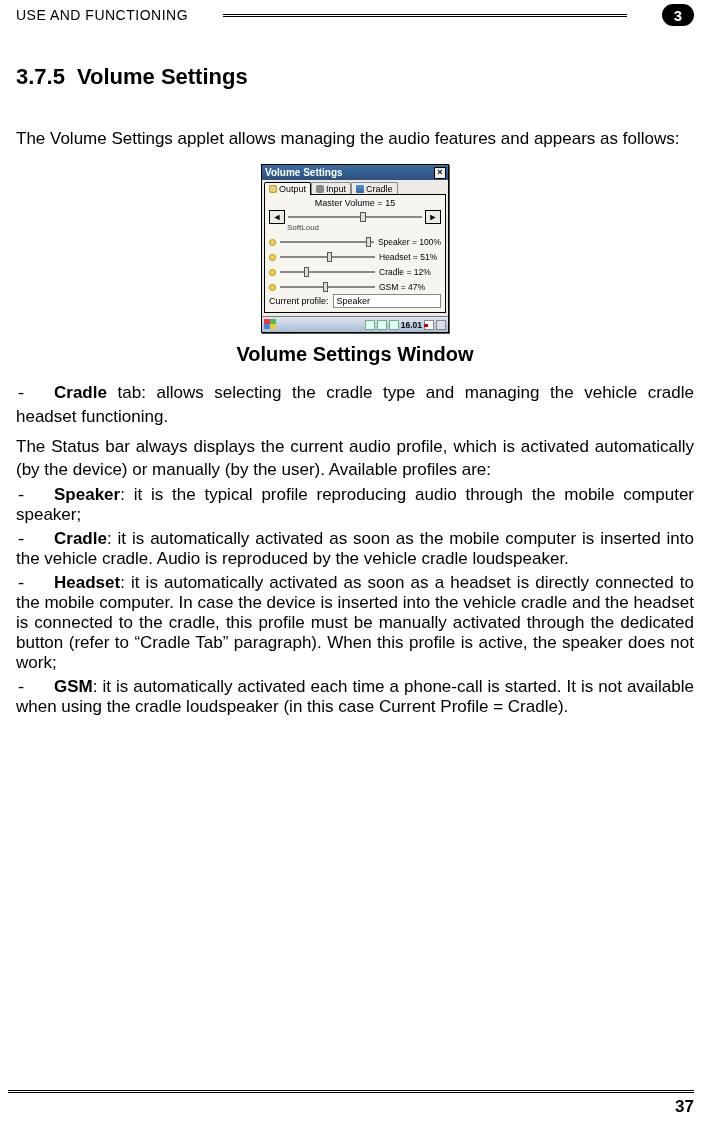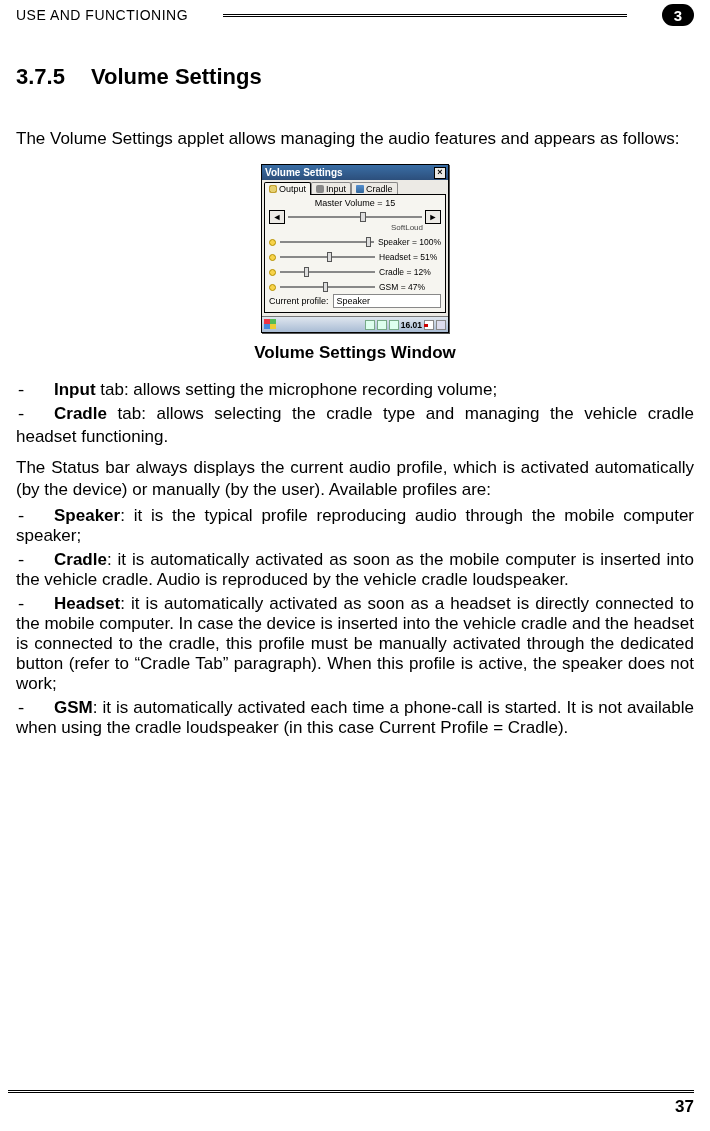--- a/index.html
+++ b/index.html
@@ -43,21 +43,21 @@
     display: flex;
     align-items: center;
     justify-content: center;
   }
 
   .section-heading {
     margin-top: 38px;
     font-weight: bold;
     font-size: 22px;
   }
-  .section-heading .num { display: inline-block; margin-right: 26px; }
+  .section-heading .num { display: inline-block; margin-right: 12px; }
 
   .intro-para { margin-top: 38px; text-align: justify; line-height: 1.32; }
 
   .figure-wrap { margin-top: 14px; display: flex; flex-direction: column; align-items: center; }
 
   
   .vs-window {
     width: 188px;
     font-family: "MS Sans Serif", Tahoma, Arial, sans-serif;
     font-size: 9px;
@@ -116,21 +116,21 @@
   .mv-label { text-align: center; font-size: 9px; }
   .mv-row { display:flex; align-items:center; gap:3px; margin-top:2px; }
   .arrow-btn {
     width:16px; height:14px; border:1px solid #000; background:#eceae5;
     display:flex; align-items:center; justify-content:center;
     font-size:9px;
   }
   .mv-track { flex:1; height:10px; position:relative; }
   .mv-track .bar { position:absolute; top:4px; left:0; right:0; height:2px; background:#888; }
   .mv-track .thumb { position:absolute; top:0; height:10px; width:6px; background:#ddd; border:1px solid #555; }
-  .mv-scale { display:flex; justify-content:flex-end; font-size:8px; margin:-1px 18px 2px; color:#444; }
+  .mv-scale { display:flex; justify-content:flex-start; font-size:8px; margin:-1px 18px 2px; color:#444; }
 
   .ch-row { display:flex; align-items:center; gap:4px; margin-top:5px; }
   .ch-left { display:flex; align-items:center; gap:2px; }
   .led { width:7px;height:7px; background:#f7d34a; border:1px solid #b59000; border-radius:50%; }
   .ch-track { flex:1; height:10px; position:relative; }
   .ch-track .bar { position:absolute; top:4px; left:0; right:0; height:2px; background:#888; }
   .ch-track .thumb { position:absolute; top:0; height:10px; width:5px; background:#ddd; border:1px solid #555; }
   .ch-label { font-size:8.5px; min-width:62px; }
 
   .cp-row { margin-top:2px; display:flex; align-items:center; gap:4px; font-size:9px; }
@@ -144,21 +144,21 @@
   .tb-left { width:14px;height:12px; display:flex; }
   .win-flag { width:12px;height:10px; display:grid; grid-template-columns:1fr 1fr; grid-template-rows:1fr 1fr; gap:0; }
   .wf-r{background:#e34;} .wf-g{background:#5b5;} .wf-b{background:#48d;} .wf-y{background:#ec3;}
   .tb-right { display:flex; align-items:flex-start; gap:2px; }
   .tray-ic { width:10px;height:10px; border:1px solid #7a8; background:#dfe; }
   .tb-time { font-size:8.5px; font-weight:bold; }
   .tb-flag { width:10px;height:10px;border:1px solid #888;background:#fff; position:relative;}
   .tb-flag::after{content:"";position:absolute;top:3px;left:-1px;width:4px;height:3px;background:#c00;}
   .tb-arrow { width:10px;height:10px; border:1px solid #888; background:#dde; }
 
-  .figure-caption { margin-top: 10px; font-weight: bold; font-size: 17px; }
+  .figure-caption { margin-top: 10px; font-weight: bold; font-size: 20px; }
 
   .body-text { margin-top: 16px; line-height: 1.32; }
   .body-text p { margin-top: 0; }
   .list-line { text-align: justify; margin-top: 4px; }
   .dash { font-family: "Courier New", monospace; display:inline-block; width:14px; }
   .indent { padding-left: 24px; }
   .block { margin-top: 8px; text-align: justify; line-height:1.32; }
 
   .footer {
     position: absolute;
@@ -284,21 +284,20 @@
       </div>
     </div>
   </div>
 
   <div class="figure-caption">Volume Settings Window</div>
 </div>
 
 <div class="body-text">
 
 
-  <p class="list-line"><span class="dash">-</span><span class="indent"><b>Input</b><span> tab: allows setting the microphone recording volume;</span></span></p>
 
   <p class="list-line"><span class="dash">-</span><span class="indent"><b>Cradle</b><span> tab: allows selecting the cradle type and managing the vehicle cradle headset functioning.</span></span></p>
 </div>
 
 <p class="block">The Status bar always displays the current audio profile, which is activated automatically (by the device) or manually (by the user). Available profiles are:</p>
 
 <p class="list-line" style="margin-top:4px;"><span class="dash">-</span><span class="indent"><b>Speaker</b><span>: it is the typical profile reproducing audio through the mobile computer speaker;</span></span></p>
 
 <p class="list-line"><span class="dash">-</span><span class="indent"><b>Cradle</b><span>: it is automatically activated as soon as the mobile computer is inserted into the vehicle cradle. Audio is reproduced by the vehicle cradle loudspeaker.</span></span></p>
 

